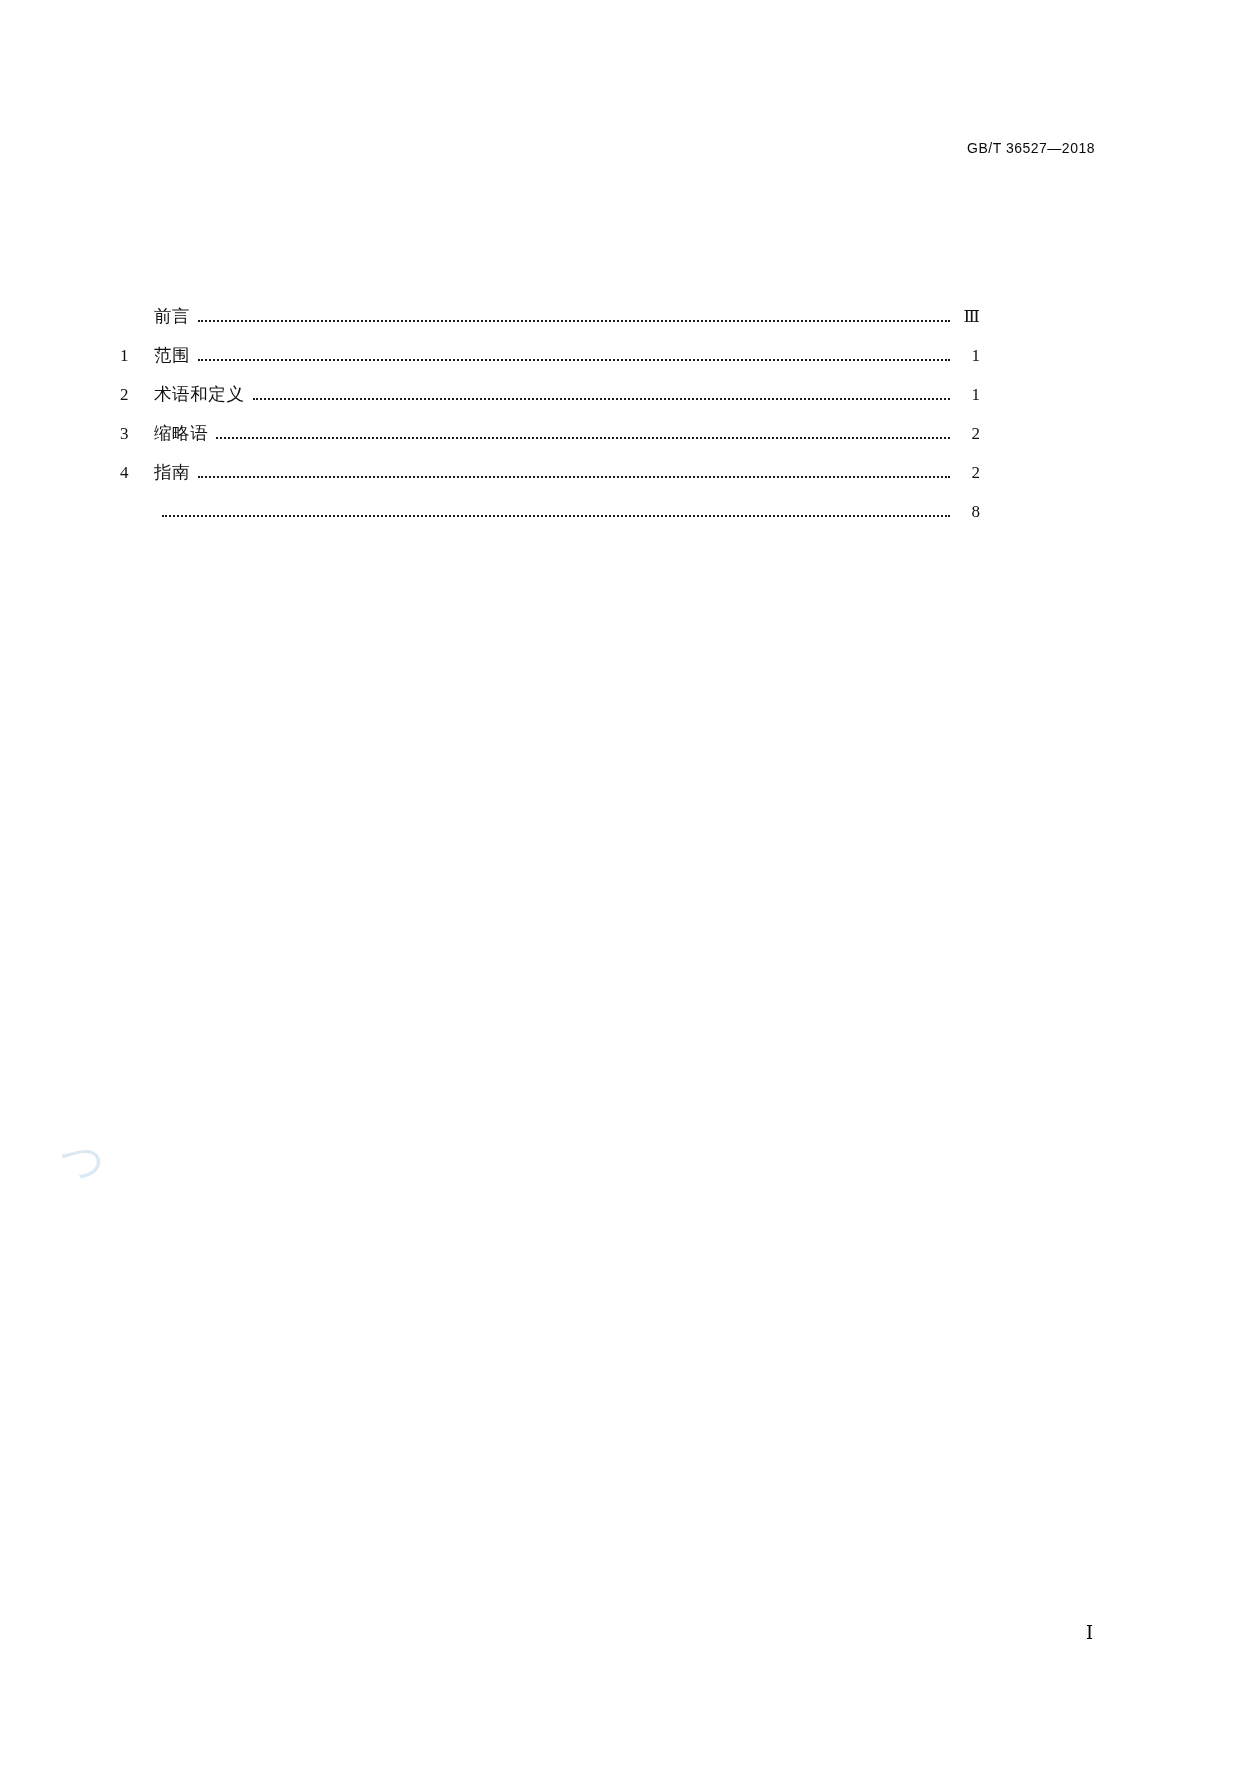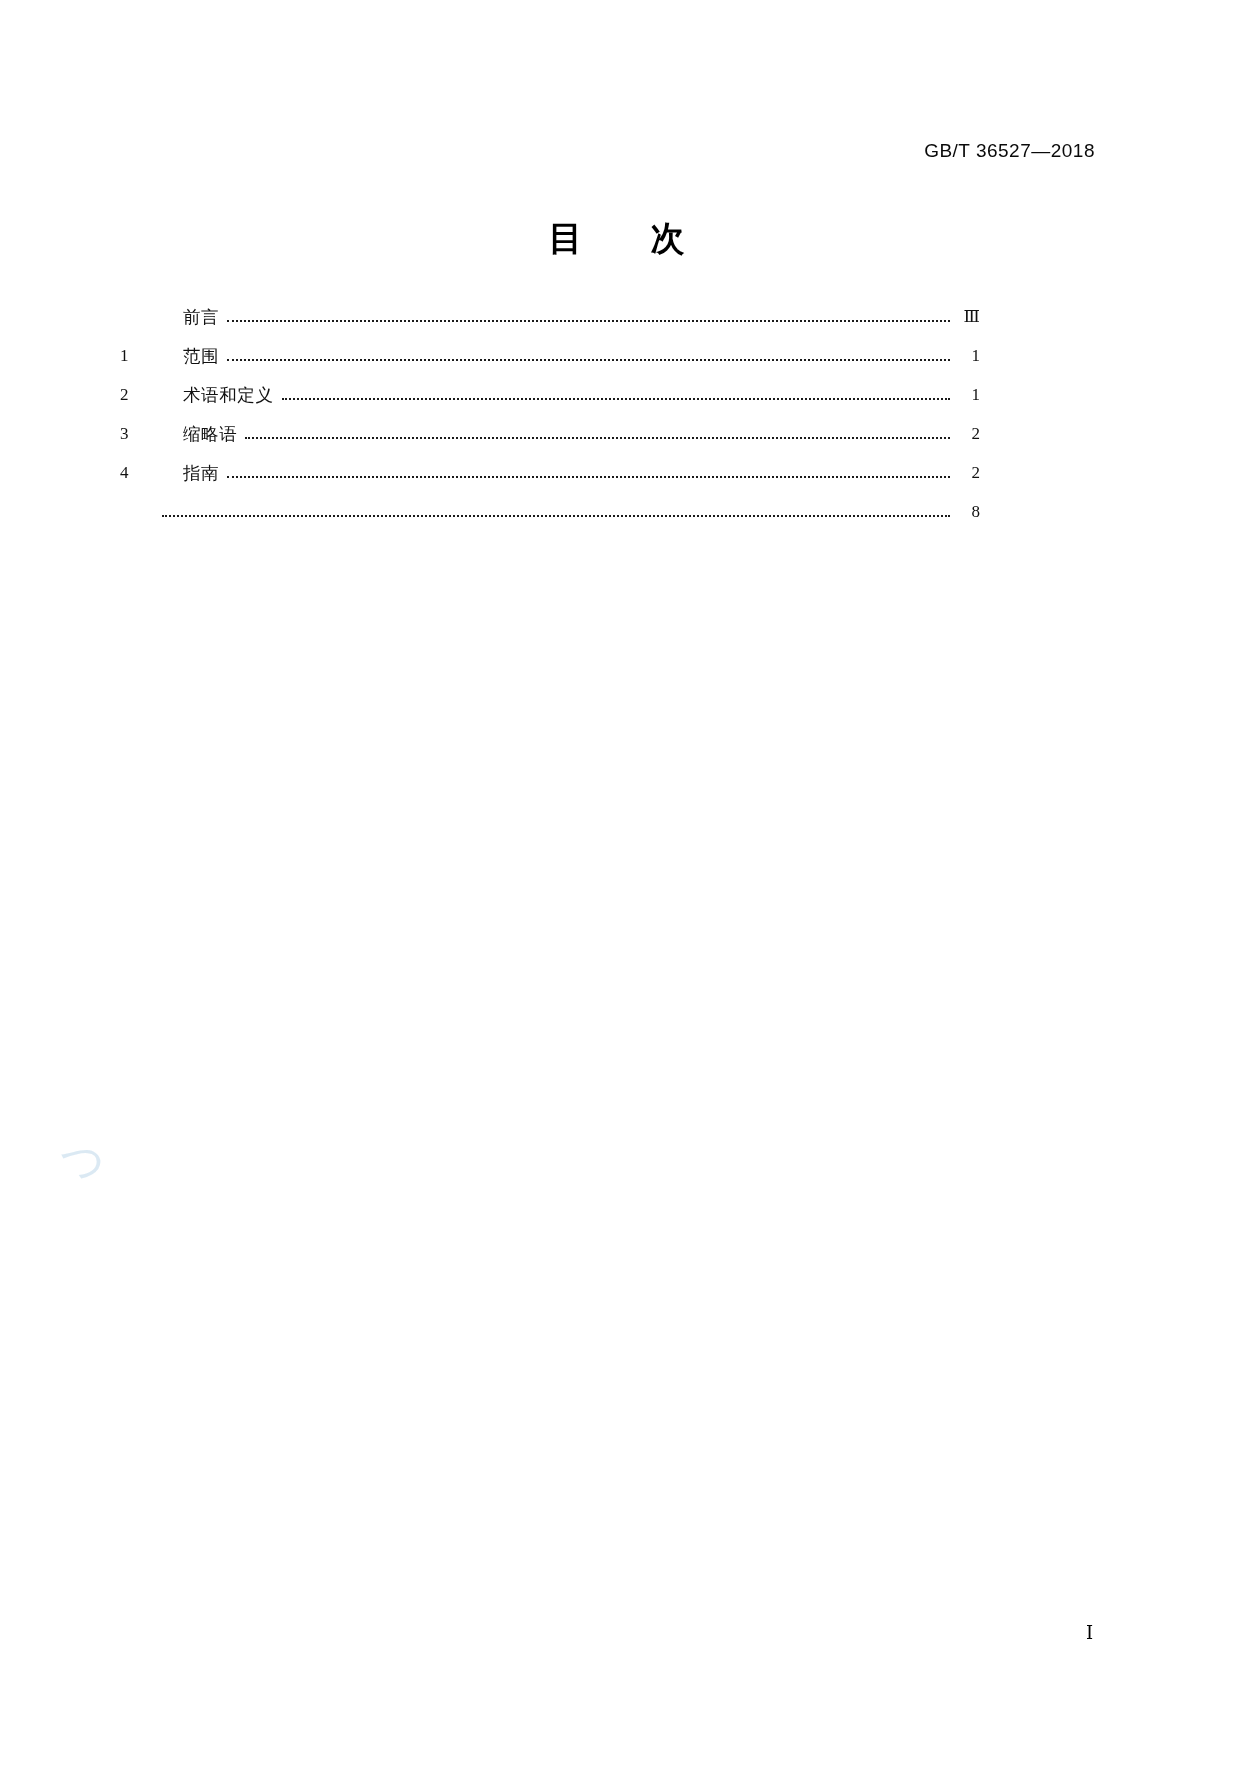--- a/index.html
+++ b/index.html
@@ -23,21 +23,21 @@
     height: 1782px;
     background: #fff;
   }
 
   
   .std-number {
     position: absolute;
     top: 140px;
     right: 138px;
     font-family: "Liberation Sans", "DejaVu Sans", sans-serif;
-    font-size: 19px;
+    font-size: 14px;
     letter-spacing: 0.5px;
     white-space: nowrap;
     color: #0a0a0a;
   }
 
   
   .doc-title {
     position: absolute;
     top: 216px;
     left: 0;
@@ -78,22 +78,21 @@
     padding-right: 12px;
   }
 
   .toc-label {
     flex: 0 0 auto;
     white-space: nowrap;
     letter-spacing: 0.6px;
   }
 
   .toc-label.cn {
-    font-family: Liberation Serif, serif;
-    margin-left: 29px;
+    font-family: Liberation Mono, monospace;
   }
 
   .toc-dots {
     flex: 1 1 auto;
     position: relative;
     height: 18px;
     margin: 0 8px 2px 8px;
     overflow: hidden;
   }
   .toc-dots::after {
@@ -143,21 +142,20 @@
     font-size: 18px;
   }
 </style>
 </head>
 <body>
 
 <div class="page">
 
   <div class="std-number">GB/T 36527—2018</div>
 
-  <div class="doc-title">目   次</div>
 
   <div class="toc">
 
     <div class="toc-entry">
       <span class="toc-num"></span>
       <span class="toc-label cn">前言</span>
       <span class="toc-dots"></span>
       <span class="toc-page">Ⅲ</span>
     </div>
 

